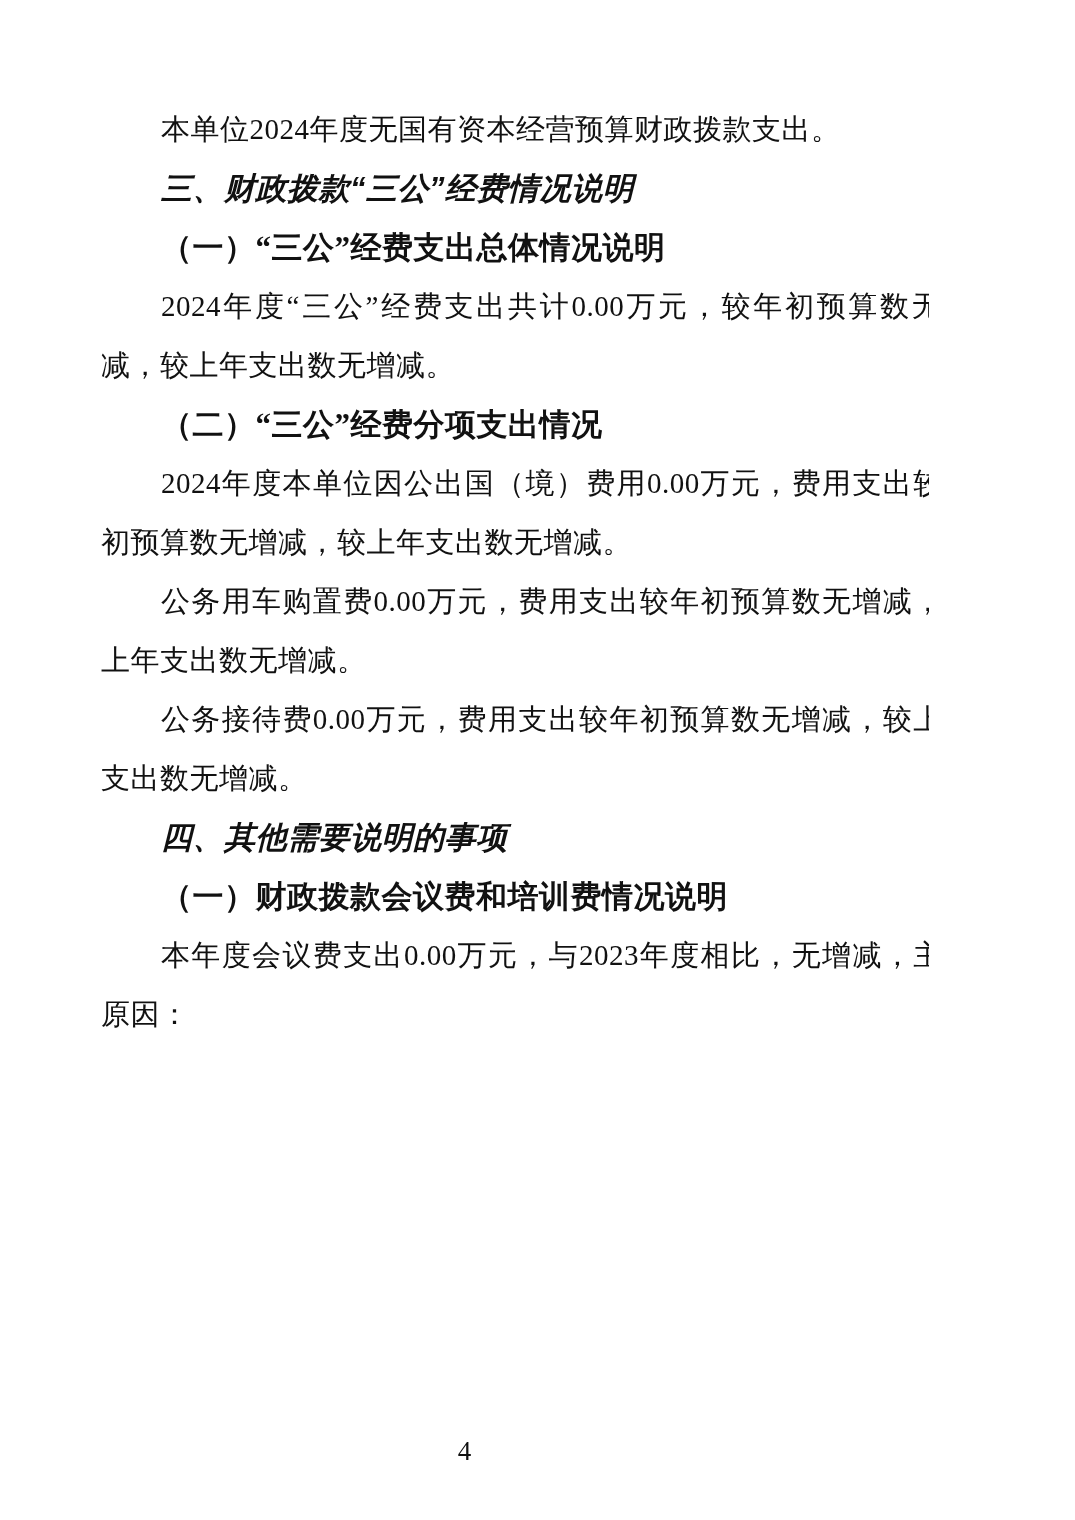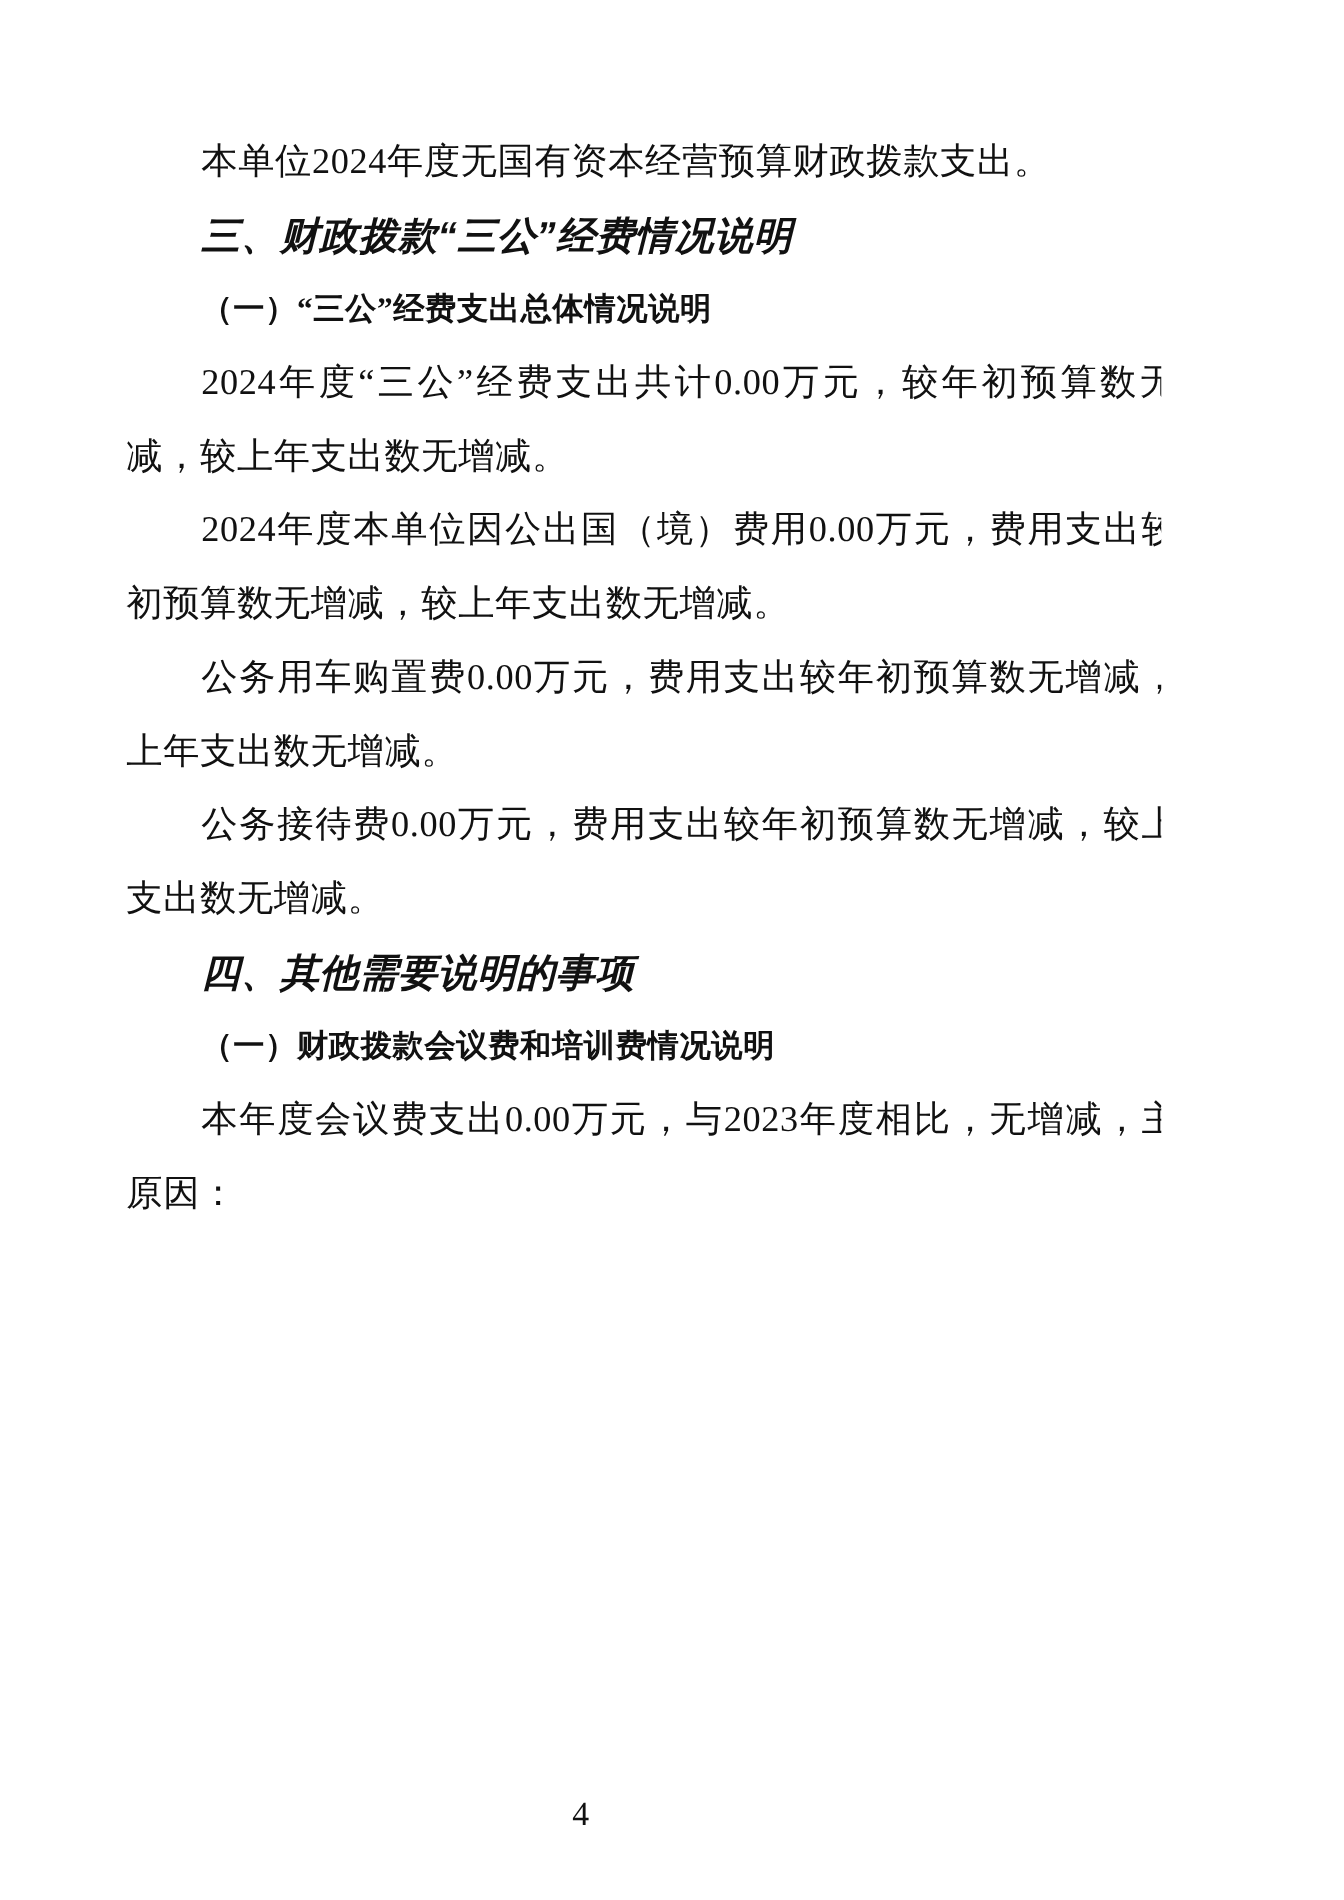--- a/index.html
+++ b/index.html
@@ -34,21 +34,21 @@
     font-size: 31px;
     line-height: 59px;
     text-indent: 60px;
     font-weight: 700;
     font-family: "Liberation Sans", "DejaVu Sans", sans-serif;
     letter-spacing: 0.5px;
     font-style: italic;
   }
   .h-sub {
     margin: 0;
-    font-size: 25px;
+    font-size: 31px;
     line-height: 59px;
     text-indent: 60px;
     font-weight: 700;
     font-family: "Liberation Serif", "DejaVu Serif", serif;
     letter-spacing: 0.5px;
   }
   .page-number {
     position: absolute;
     left: 0;
     right: 0;
@@ -62,20 +62,21 @@
 </style>
 </head>
 <body>
 
 <div class="page">
   <div class="content">
     <p class="para">本单位2024年度无国有资本经营预算财政拨款支出。</p>
     <h2 class="h-major">三、财政拨款“三公”经费情况说明</h2>
     <h3 class="h-sub">（一）“三公”经费支出总体情况说明</h3>
     <p class="para">2024年度“三公”经费支出共计0.00万元，较年初预算数无增减，较上年支出数无增减。</p>
+    <h3 class="h-sub">（二）“三公”经费分项支出情况</h3>
     <p class="para">2024年度本单位因公出国（境）费用0.00万元，费用支出较年初预算数无增减，较上年支出数无增减。</p>
     <p class="para">公务用车购置费0.00万元，费用支出较年初预算数无增减，较上年支出数无增减。</p>
     <p class="para">公务接待费0.00万元，费用支出较年初预算数无增减，较上年支出数无增减。</p>
     <h2 class="h-major">四、其他需要说明的事项</h2>
     <h3 class="h-sub">（一）财政拨款会议费和培训费情况说明</h3>
     <p class="para">本年度会议费支出0.00万元，与2023年度相比，无增减，主要原因：</p>
   </div>
   <div class="page-number">4</div>
 </div>
 

